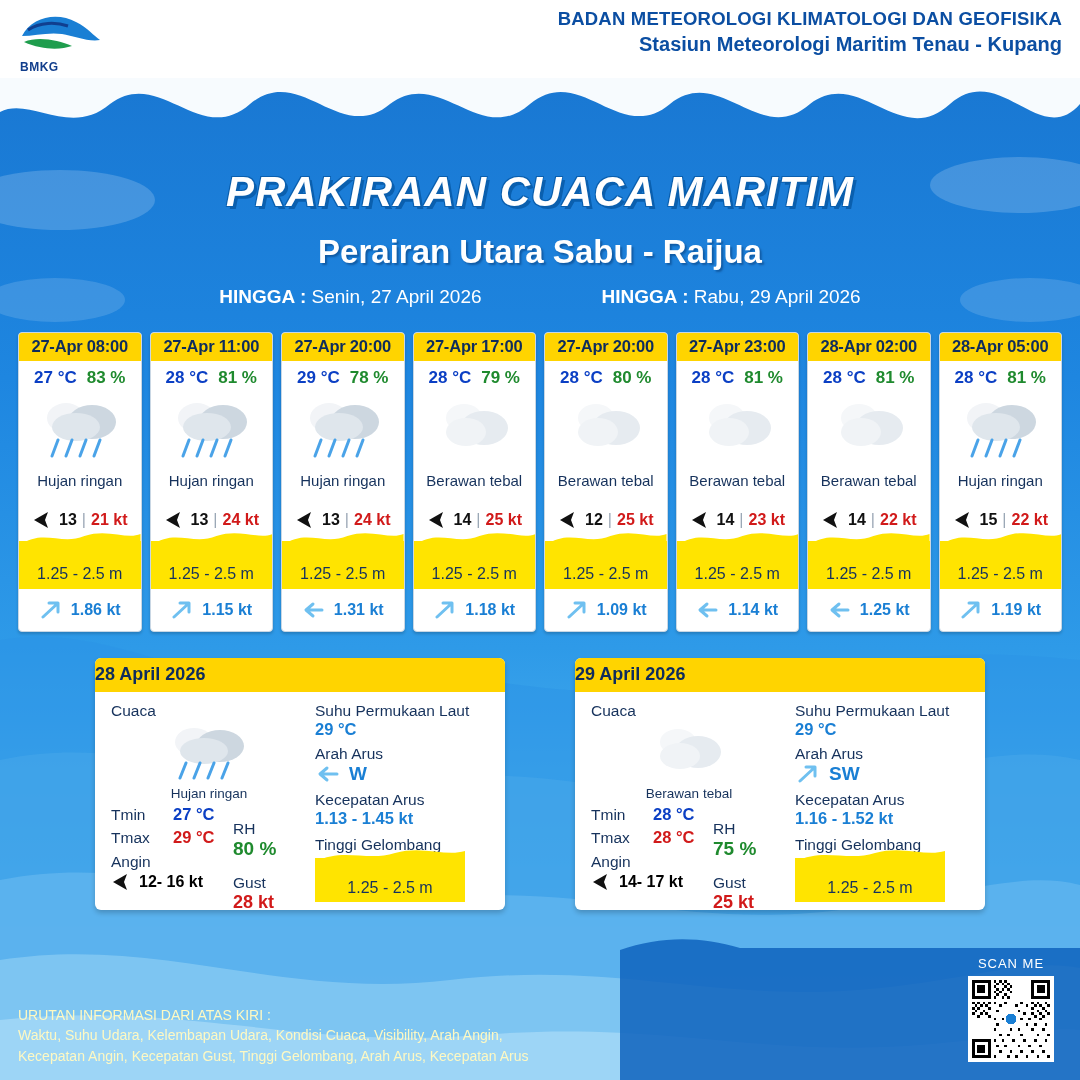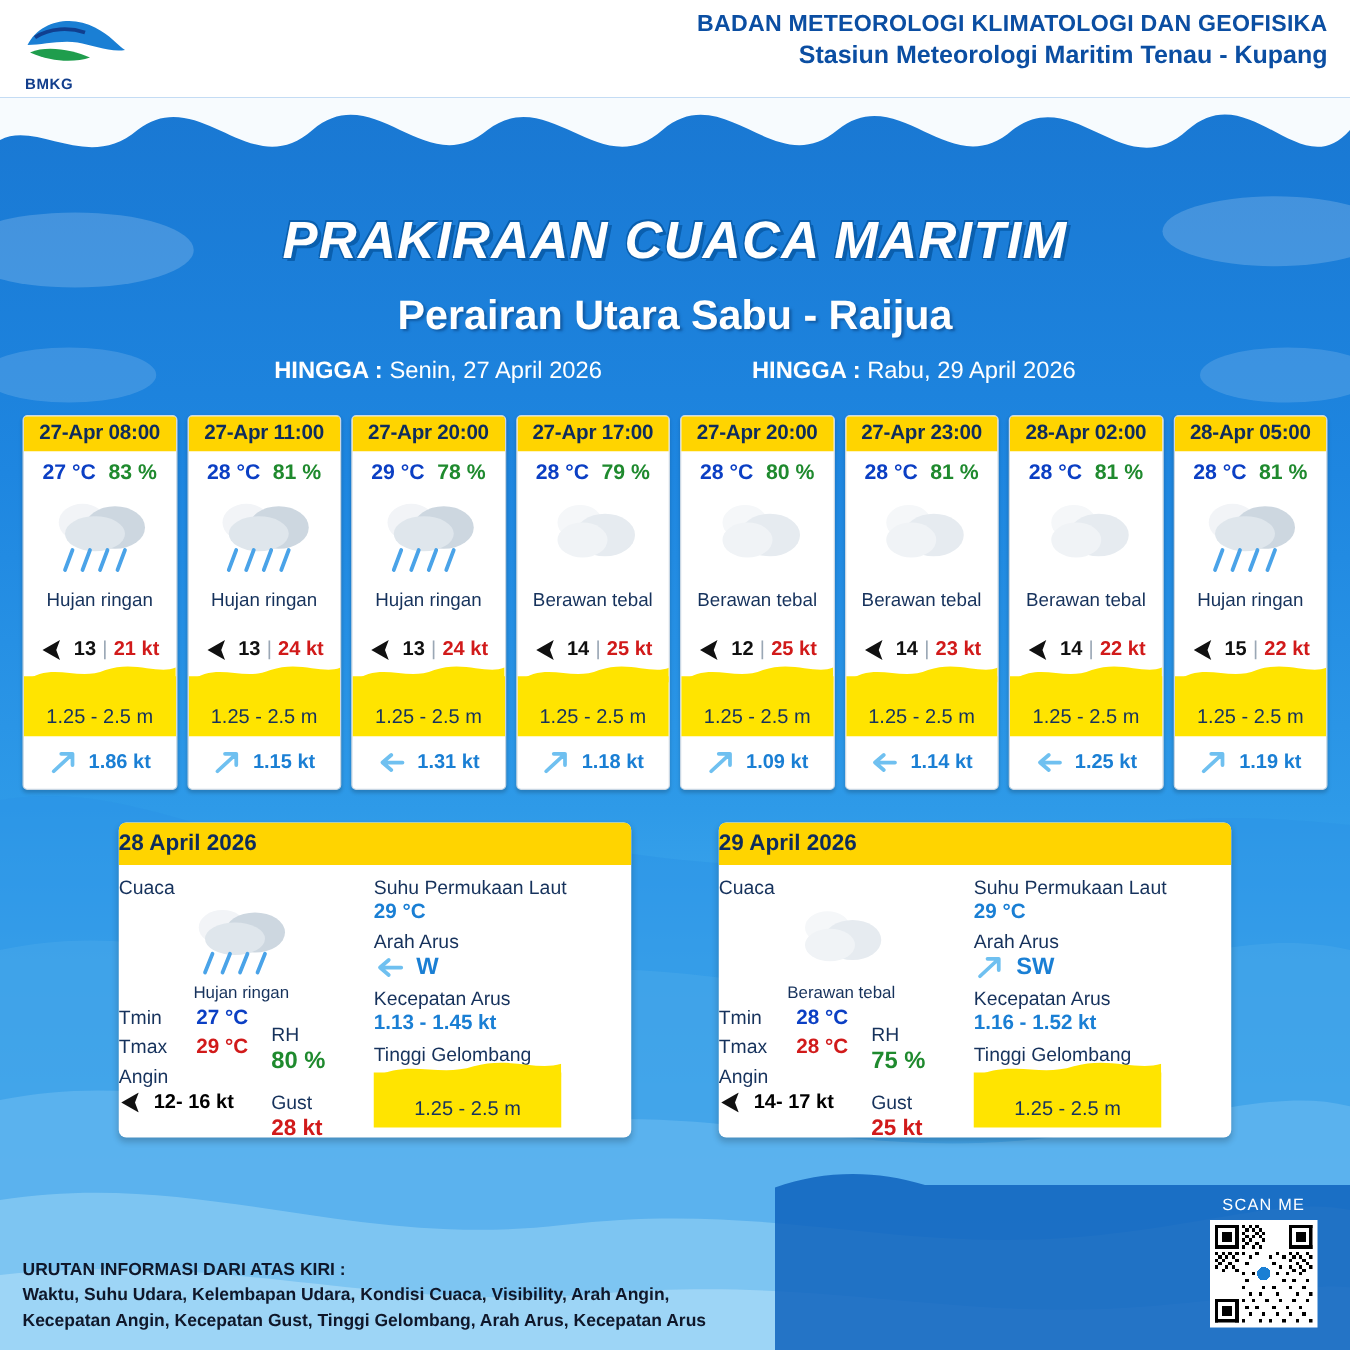--- a/index.html
+++ b/index.html
@@ -120,21 +120,21 @@
   .daily {
     width: 410px; background: #ffffff;
     border-radius: 6px; overflow: hidden;
     box-shadow: 0 3px 5px rgba(0,0,0,.2);
     position: relative;
   }
   .daily-head {
     background: #ffd400; color: #0e2c5c; 
     font-size: 18px; font-weight: bold; padding: 6px 0 7px;
   }
-  .daily-body { display: flex; padding: 10px 0 14px; height: 218px; position: relative;}
+  .daily-body { display: flex; padding: 10px 16px 14px; height: 218px; position: relative;}
   .dcol-l { width: 196px; position: relative; }
   .dcol-r { flex: 1; position: relative; padding-left: 8px;}
   .lbl { font-size: 15.5px; color: #16325c; }
   .dicon { height: 62px; display: flex; align-items: center; justify-content: center; margin-top: 2px;}
   .dcond { text-align: center; font-size: 13.5px; color: #16325c; margin-top: 2px; }
   .drow { display: flex; align-items: baseline; margin-top: 4px; }
   .drow .k { font-size: 15.5px; color: #16325c; width: 62px; }
   .drow .v { font-size: 16.5px; font-weight: bold; }
   .blue { color: #0b3fc4; }
   .red { color: #d11a1a; }
@@ -148,21 +148,21 @@
   .wave-box {
     margin-top: 4px; width: 150px; height: 44px; background: #ffe400;
     position: relative; display: flex; align-items: flex-end; justify-content: center;
   }
   .wave-box .crest { position: absolute; top: -11px; left: 0; width: 100%; height: 15px; }
   .wave-box span { position: relative; font-size: 16px; color: #16325c; padding-bottom: 5px; }
 
   
   .footer-note {
     position: absolute; left: 18px; bottom: 14px; z-index: 6;
-    color: #0f172a; font-size: 14px; font-weight: bold; line-height: 1.45;
+    color: #fef9c3; font-size: 14px; font-weight: normal; line-height: 1.45;
   }
   .scan {
     position: absolute; right: 26px; bottom: 18px; z-index: 6; text-align: center;
   }
   .scan .scan-label { color: #ffffff; font-size: 13px; letter-spacing: 1px; margin-bottom: 5px; }
   .qr { width: 86px; height: 86px; background: #fff; padding: 4px; }
   .qr svg { display:block; }
 </style>
 </head>
 <body>

